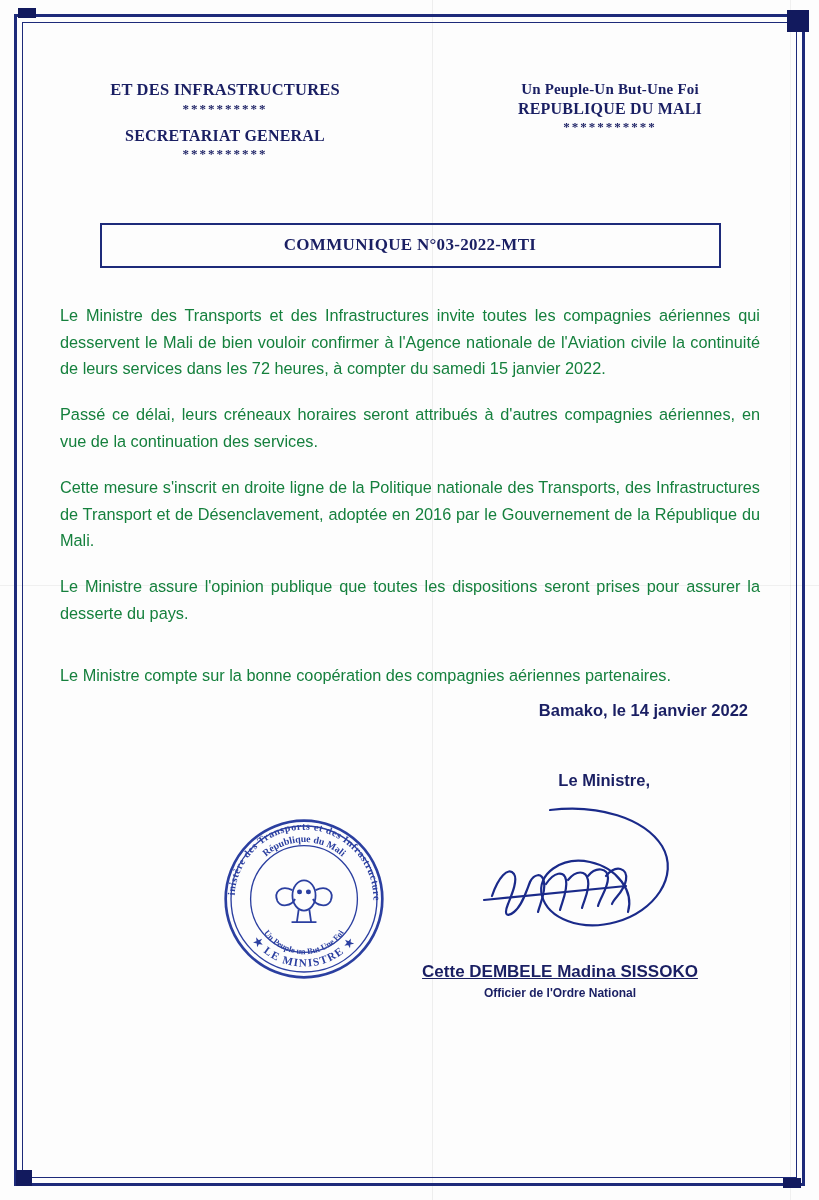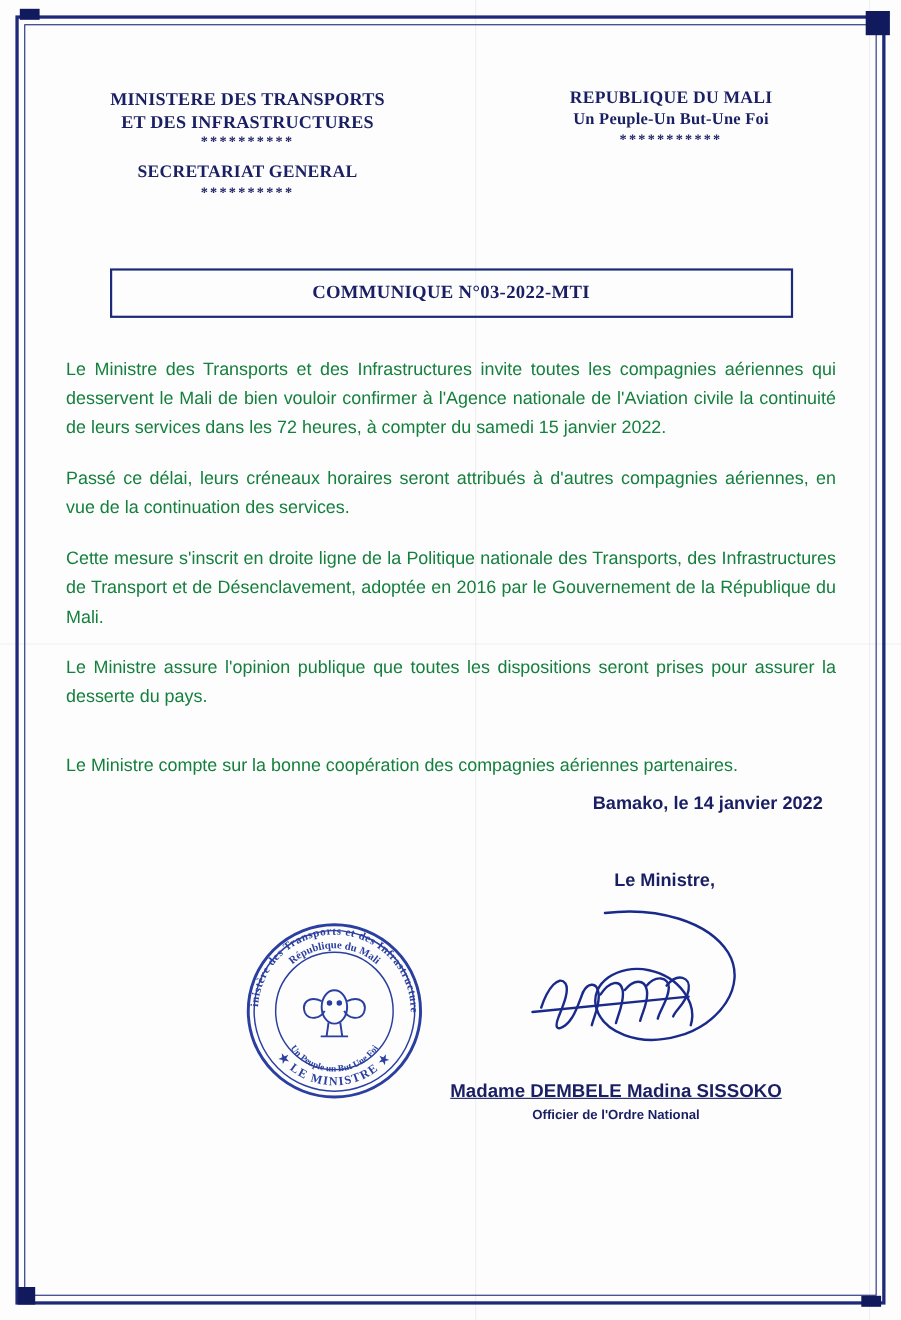--- a/index.html
+++ b/index.html
@@ -220,29 +220,28 @@
   <div class="frame-inner"></div>
   <div class="corner tl"></div>
   <div class="corner tr"></div>
   <div class="corner bl"></div>
   <div class="corner br"></div>
 
   <div class="content">
 
     <div class="header">
       <div class="header-left">
-        <div class="h-line h-big">MINISTERE DES TRANSPORTS</div>
         <div class="h-line h-big">ET DES INFRASTRUCTURES</div>
         <div class="stars">**********</div>
         <div class="h-line h-mid sg">SECRETARIAT GENERAL</div>
         <div class="stars">**********</div>
       </div>
       <div class="header-right">
+        <div class="h-line h-small">Un Peuple-Un But-Une Foi</div>
         <div class="h-line h-mid">REPUBLIQUE DU MALI</div>
-        <div class="h-line h-small">Un Peuple-Un But-Une Foi</div>
         <div class="stars">***********</div>
       </div>
     </div>
 
     <div class="title-box">
       <div class="title-text">COMMUNIQUE N°03-2022-MTI</div>
     </div>
 
     <div class="body-text">
       <p>Le Ministre des Transports et des Infrastructures invite toutes les compagnies aériennes qui desservent le Mali de bien vouloir confirmer à l'Agence nationale de l'Aviation civile la continuité de leurs services dans les 72 heures, à compter du samedi 15 janvier 2022.</p>
@@ -301,19 +300,19 @@
           <path d="M 100,82 C 104,74 112,72 114,82 C 116,92 110,104 108,112"></path>
           <path d="M 116,84 C 124,72 134,70 136,80 C 138,90 132,102 130,110"></path>
           <path d="M 138,80 C 146,70 156,70 158,80 C 160,90 154,100 152,108"></path>
           <path d="M 158,76 C 166,66 178,68 178,78 C 178,88 170,98 168,106"></path>
           <path d="M 54,100 L 196,86"></path>
           <path d="M 176,76 C 186,64 198,68 196,80 C 194,92 184,98 182,104"></path>
         </g>
       </svg>
 
       <div class="sig-name">
-        <span class="underline">Madame DEMBELE Madina SISSOKO</span>
+        <span class="underline">Cette DEMBELE Madina SISSOKO</span>
       </div>
       <div class="sig-title">Officier de l'Ordre National</div>
     </div>
 
   </div>
 </div>
 
 </body></html>

